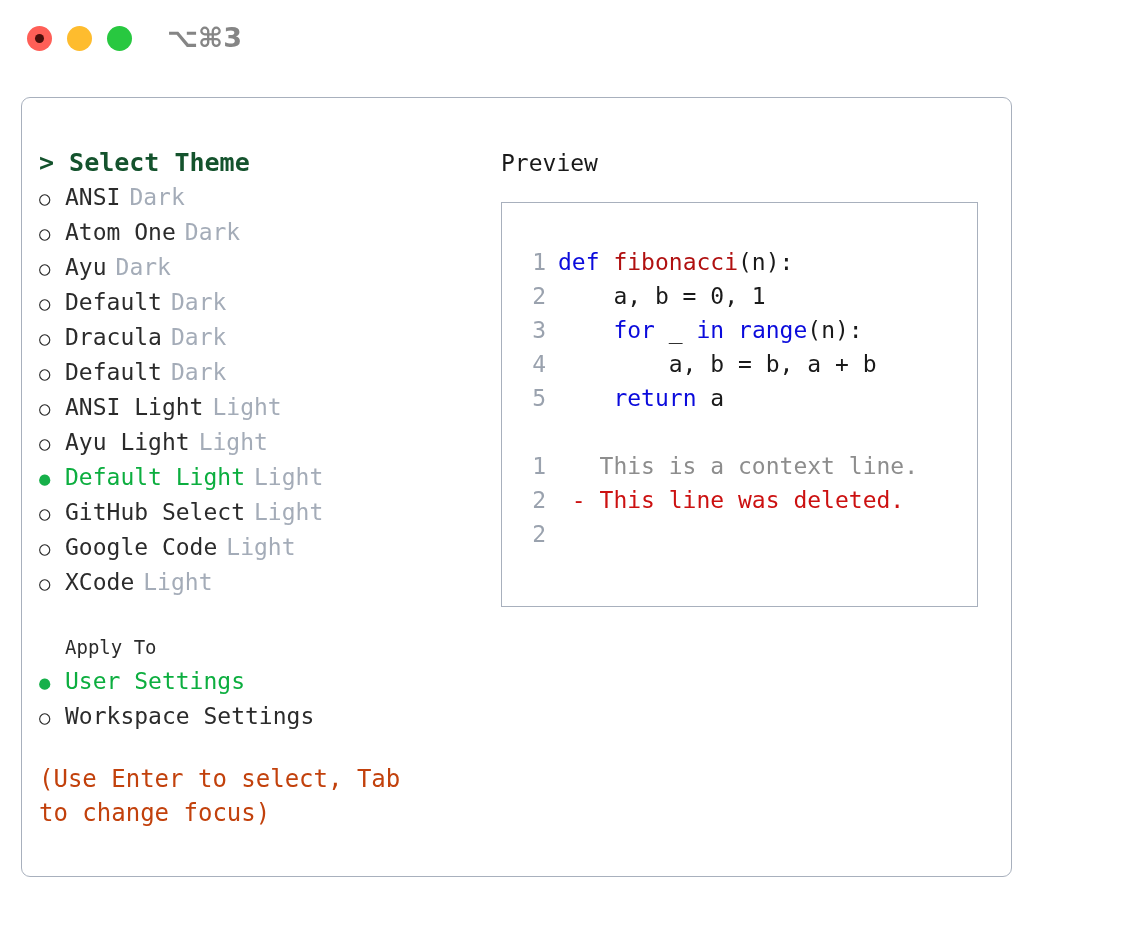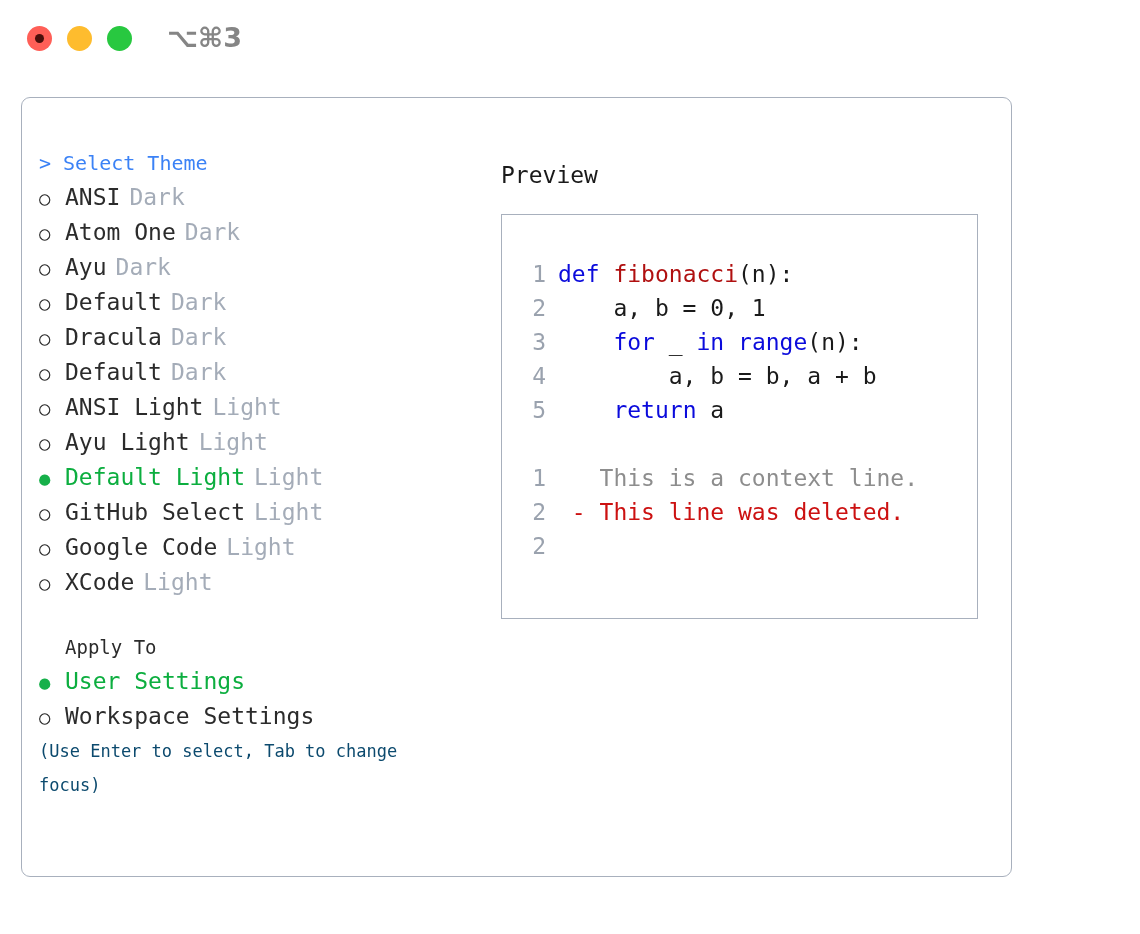--- a/index.html
+++ b/index.html
@@ -83,23 +83,23 @@
 
   
   .left-col {
     position: absolute;
     left: 17px;
     top: 48px;
     width: 440px;
   }
 
   .heading {
-    font-size: 20px;
-    font-weight: normal;
-    color: #3b82f6;
+    font-size: 25px;
+    font-weight: bold;
+    color: #14532d;
     line-height: 34px;
     white-space: pre;
   }
 
   .opt-list { margin: 0; padding: 0; }
 
   .opt {
     display: flex;
     align-items: baseline;
     line-height: 34px;
@@ -129,40 +129,40 @@
 
   .apply-head {
     font-size: 19px;
     color: #2b2b2b;
     line-height: 34px;
     padding-left: 26px;
     white-space: pre;
   }
 
   .hint {
-    font-size: 17px;
-    line-height: 34px;
-    color: #0c4a6e;
+    margin-top: 28px;
+    font-size: 24px;
+    line-height: 34px;
+    color: #c2410c;
     width: 400px;
     white-space: pre-wrap;
   }
 
   
   .right-col {
     position: absolute;
     left: 479px;
     top: 48px;
     width: 490px;
   }
   .preview-title {
     font-size: 23px;
     color: #1a1a1a;
     line-height: 34px;
     white-space: pre;
-    margin-top: 12px;
   }
   .code-box {
     margin-top: 22px;
     width: 477px;
     height: 405px;
     border: 1.5px solid #a8b0bd;
     box-sizing: border-box;
     background: #ffffff;
     padding: 42px 0 0 14px;
   }

